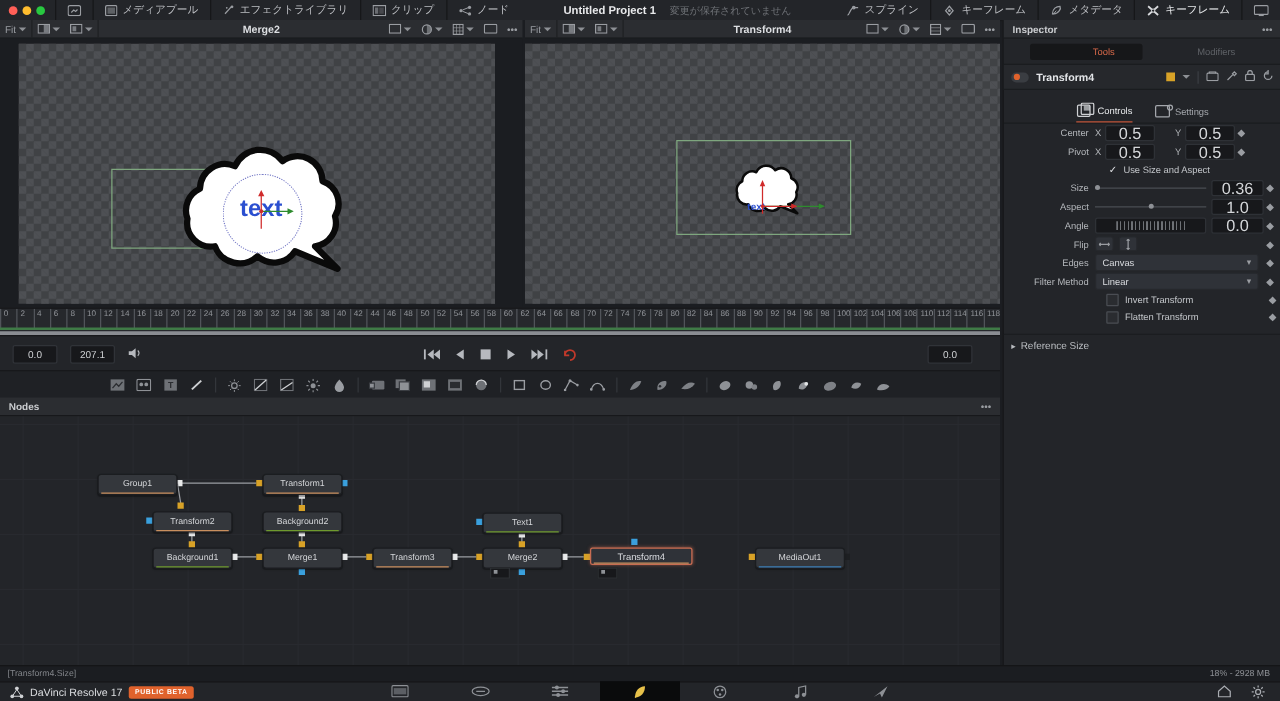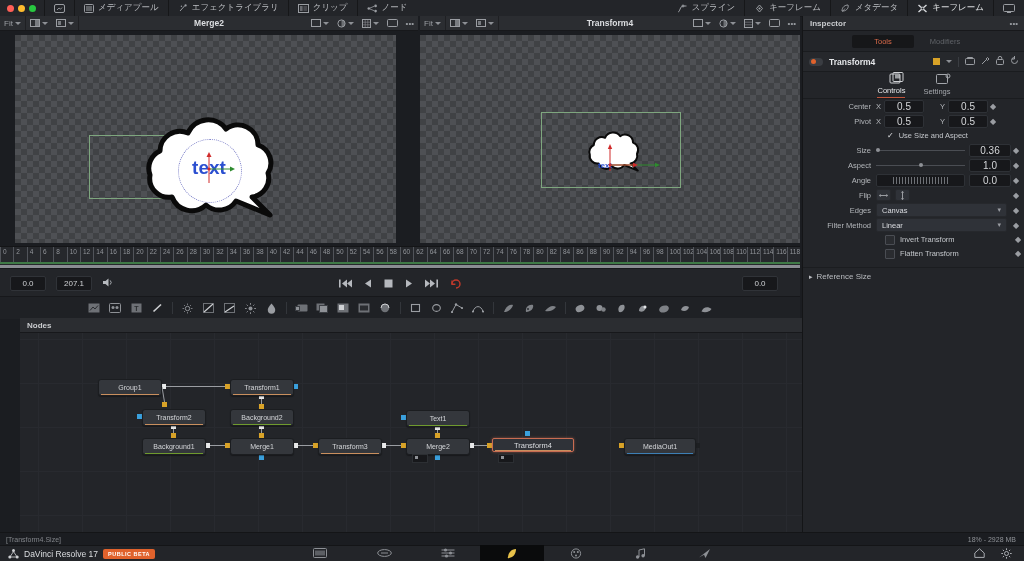--- a/index.html
+++ b/index.html
@@ -63,21 +63,21 @@
   .tpbtns{position:absolute;left:0;right:0;display:flex;justify-content:center;gap:12px;align-items:center;}
   .tpbtn{color:#b6b9be;display:flex;align-items:center;}
 
   
   .ntools{position:absolute;left:0;top:296px;width:800px;height:22px;background:#1f2125;
           display:flex;align-items:center;justify-content:center;gap:0;border-top:1px solid #17181b;}
   .ntool{width:21px;height:22px;display:flex;align-items:center;justify-content:center;color:#8e9196;}
   .ndiv{width:1px;height:12px;background:#33363b;margin:0 4px;}
 
   
-  .nodespanel{position:absolute;left:0;top:318px;width:800px;height:214px;background:#1f2125;margin-left:20px;}
+  .nodespanel{position:absolute;left:0;top:318px;width:800px;height:214px;background:#1f2125;}
   .nodeshead{height:14px;background:#2b2d31;display:flex;align-items:center;
              padding:0 7px;border-bottom:1px solid #17181b;}
   .nodeshead .lbl{font-size:8px;font-weight:bold;color:#c9cbce;}
   .graph{position:relative;height:200px;background:#232529;overflow:hidden;}
   .gridline{position:absolute;background:#282a2f;}
   .node{position:absolute;height:15px;border-radius:3px;background:#34373c;
         border:1px solid #1b1d20;display:flex;align-items:center;justify-content:center;
         font-size:7px;color:#d4d6d9;box-shadow:0 1px 1px rgba(0,0,0,.35);}
   .node .bar{position:absolute;left:2px;right:2px;bottom:0px;height:1.5px;}
   .node.sel{border:1.5px solid #c86c52;box-shadow:0 0 3px rgba(200,108,82,.6);}
@@ -108,40 +108,40 @@
 
   
   .inspector{position:absolute;left:802px;top:16px;width:222px;height:516px;background:#232529;
              border-left:1px solid #141517;}
   .insp-head{height:14px;background:#2b2d31;display:flex;align-items:center;justify-content:space-between;
              padding:0 7px;border-bottom:1px solid #17181b;}
   .insp-head .lbl{font-size:8px;font-weight:bold;color:#c9cbce;}
   .tmrow{height:20px;display:flex;align-items:center;justify-content:center;gap:0;background:#232529;
          border-bottom:1px solid #1a1c1f;}
   .tmbtn{width:62px;height:13px;display:flex;align-items:center;justify-content:center;
-         font-size:7.5px;border-radius:2px;}
+         font-size:7.5px;border-radius:2px;padding-left:28px;}
   .tmbtn.on{background:#161719;color:#d96a4a;}
   .tmbtn.off{color:#5f6267;}
   .toolrow{height:19px;display:flex;align-items:center;padding:0 6px;gap:6px;
            background:#26282c;border-bottom:1px solid #1a1c1f;}
   .tgl{width:14px;height:8px;border-radius:4px;background:#3a3d42;position:relative;}
   .tgl i{position:absolute;left:2px;top:1.5px;width:5px;height:5px;border-radius:50%;background:#e0622c;}
   .toolname{font-size:8.5px;color:#e4e6e9;font-weight:bold;}
   .tr-icons{margin-left:auto;display:flex;align-items:center;gap:6px;color:#9a9da2;}
   .swatch{width:7px;height:7px;background:#d8a227;}
   .tabs2{height:26px;display:flex;align-items:flex-end;justify-content:center;gap:18px;
          border-bottom:1px solid #1a1c1f;}
-  .tab2{display:flex;flex-direction:column;align-items:flex-end;gap:1px;padding-bottom:2px;
+  .tab2{display:flex;flex-direction:row;align-items:center;gap:1px;padding-bottom:2px;
         font-size:7.5px;color:#a4a7ac;}
   .tab2.active{color:#e7e9eb;border-bottom:1.5px solid #c0543a;}
   .sec{display:flex;align-items:center;gap:4px;padding:4px 6px;font-size:8px;color:#b9bcc0;}
   .row{display:flex;align-items:center;height:14px;padding:0 4px 0 0;margin-bottom:1px;}
   .row .lab{width:68px;text-align:right;font-size:7.5px;color:#b3b6ba;padding-right:5px;}
   .fld{background:#17181b;border:1px solid #2e3136;border-radius:2px;height:11px;
-       display:flex;align-items:center;justify-content:center;font-size:10px;color:#d4d6d9;}
+       display:flex;align-items:center;justify-content:center;font-size:13px;color:#d4d6d9;}
   .xy{font-size:7.5px;color:#b3b6ba;margin-right:3px;}
   .kf{width:10px;text-align:center;font-size:8px;color:#9a9da2;}
   .slider{flex:1;height:11px;position:relative;margin-right:4px;}
   .slider .track{position:absolute;left:0;right:0;top:5px;height:1px;background:#4a4d53;}
   .slider .knob{position:absolute;top:3.5px;width:4px;height:4px;border-radius:50%;background:#8e9196;}
   .dial{flex:1;height:11px;background:#17181b;border:1px solid #2e3136;border-radius:2px;
         position:relative;overflow:hidden;margin-right:4px;}
   .dial .ticks{position:absolute;left:18%;right:18%;top:2px;bottom:2px;
         background:repeating-linear-gradient(to right,#6e7176 0 1px,transparent 1px 3px);}
   .cb{width:8px;height:8px;border:1px solid #4a4d53;background:#2a2c30;border-radius:1px;
@@ -202,20 +202,24 @@
     <div class="tb-item">
       <svg width="11" height="9" viewBox="0 0 11 9">
           <circle cx="1.8" cy="4.5" r="1.3" fill="#9a9da2"></circle>
           <circle cx="8.6" cy="1.9" r="1.3" fill="#9a9da2"></circle>
           <circle cx="8.6" cy="7.1" r="1.3" fill="#9a9da2"></circle>
           <path d="M3 4 L7.4 2.2 M3 5 L7.4 6.8" stroke="#9a9da2" stroke-width=".8"></path>
         </svg>
       <span>ノード</span>
     </div>
     <div class="spacer"></div>
+    <div class="tb-item">
+      <span class="proj-title">Untitled Project 1</span>
+      <span class="proj-sub">変更が保存されていません</span>
+    </div>
     <div class="spacer"></div>
     <div class="tb-item">
       <svg width="11" height="9" viewBox="0 0 11 9">
           <path d="M1 8 C3 8 3 2 6 2 L9.5 2" stroke="#9a9da2" stroke-width="1" fill="none"></path>
           <circle cx="6" cy="2" r="1" fill="none" stroke="#9a9da2"></circle>
         </svg>
       <span>スプライン</span>
     </div>
     <div class="tb-sep"></div>
     <div class="tb-item">

